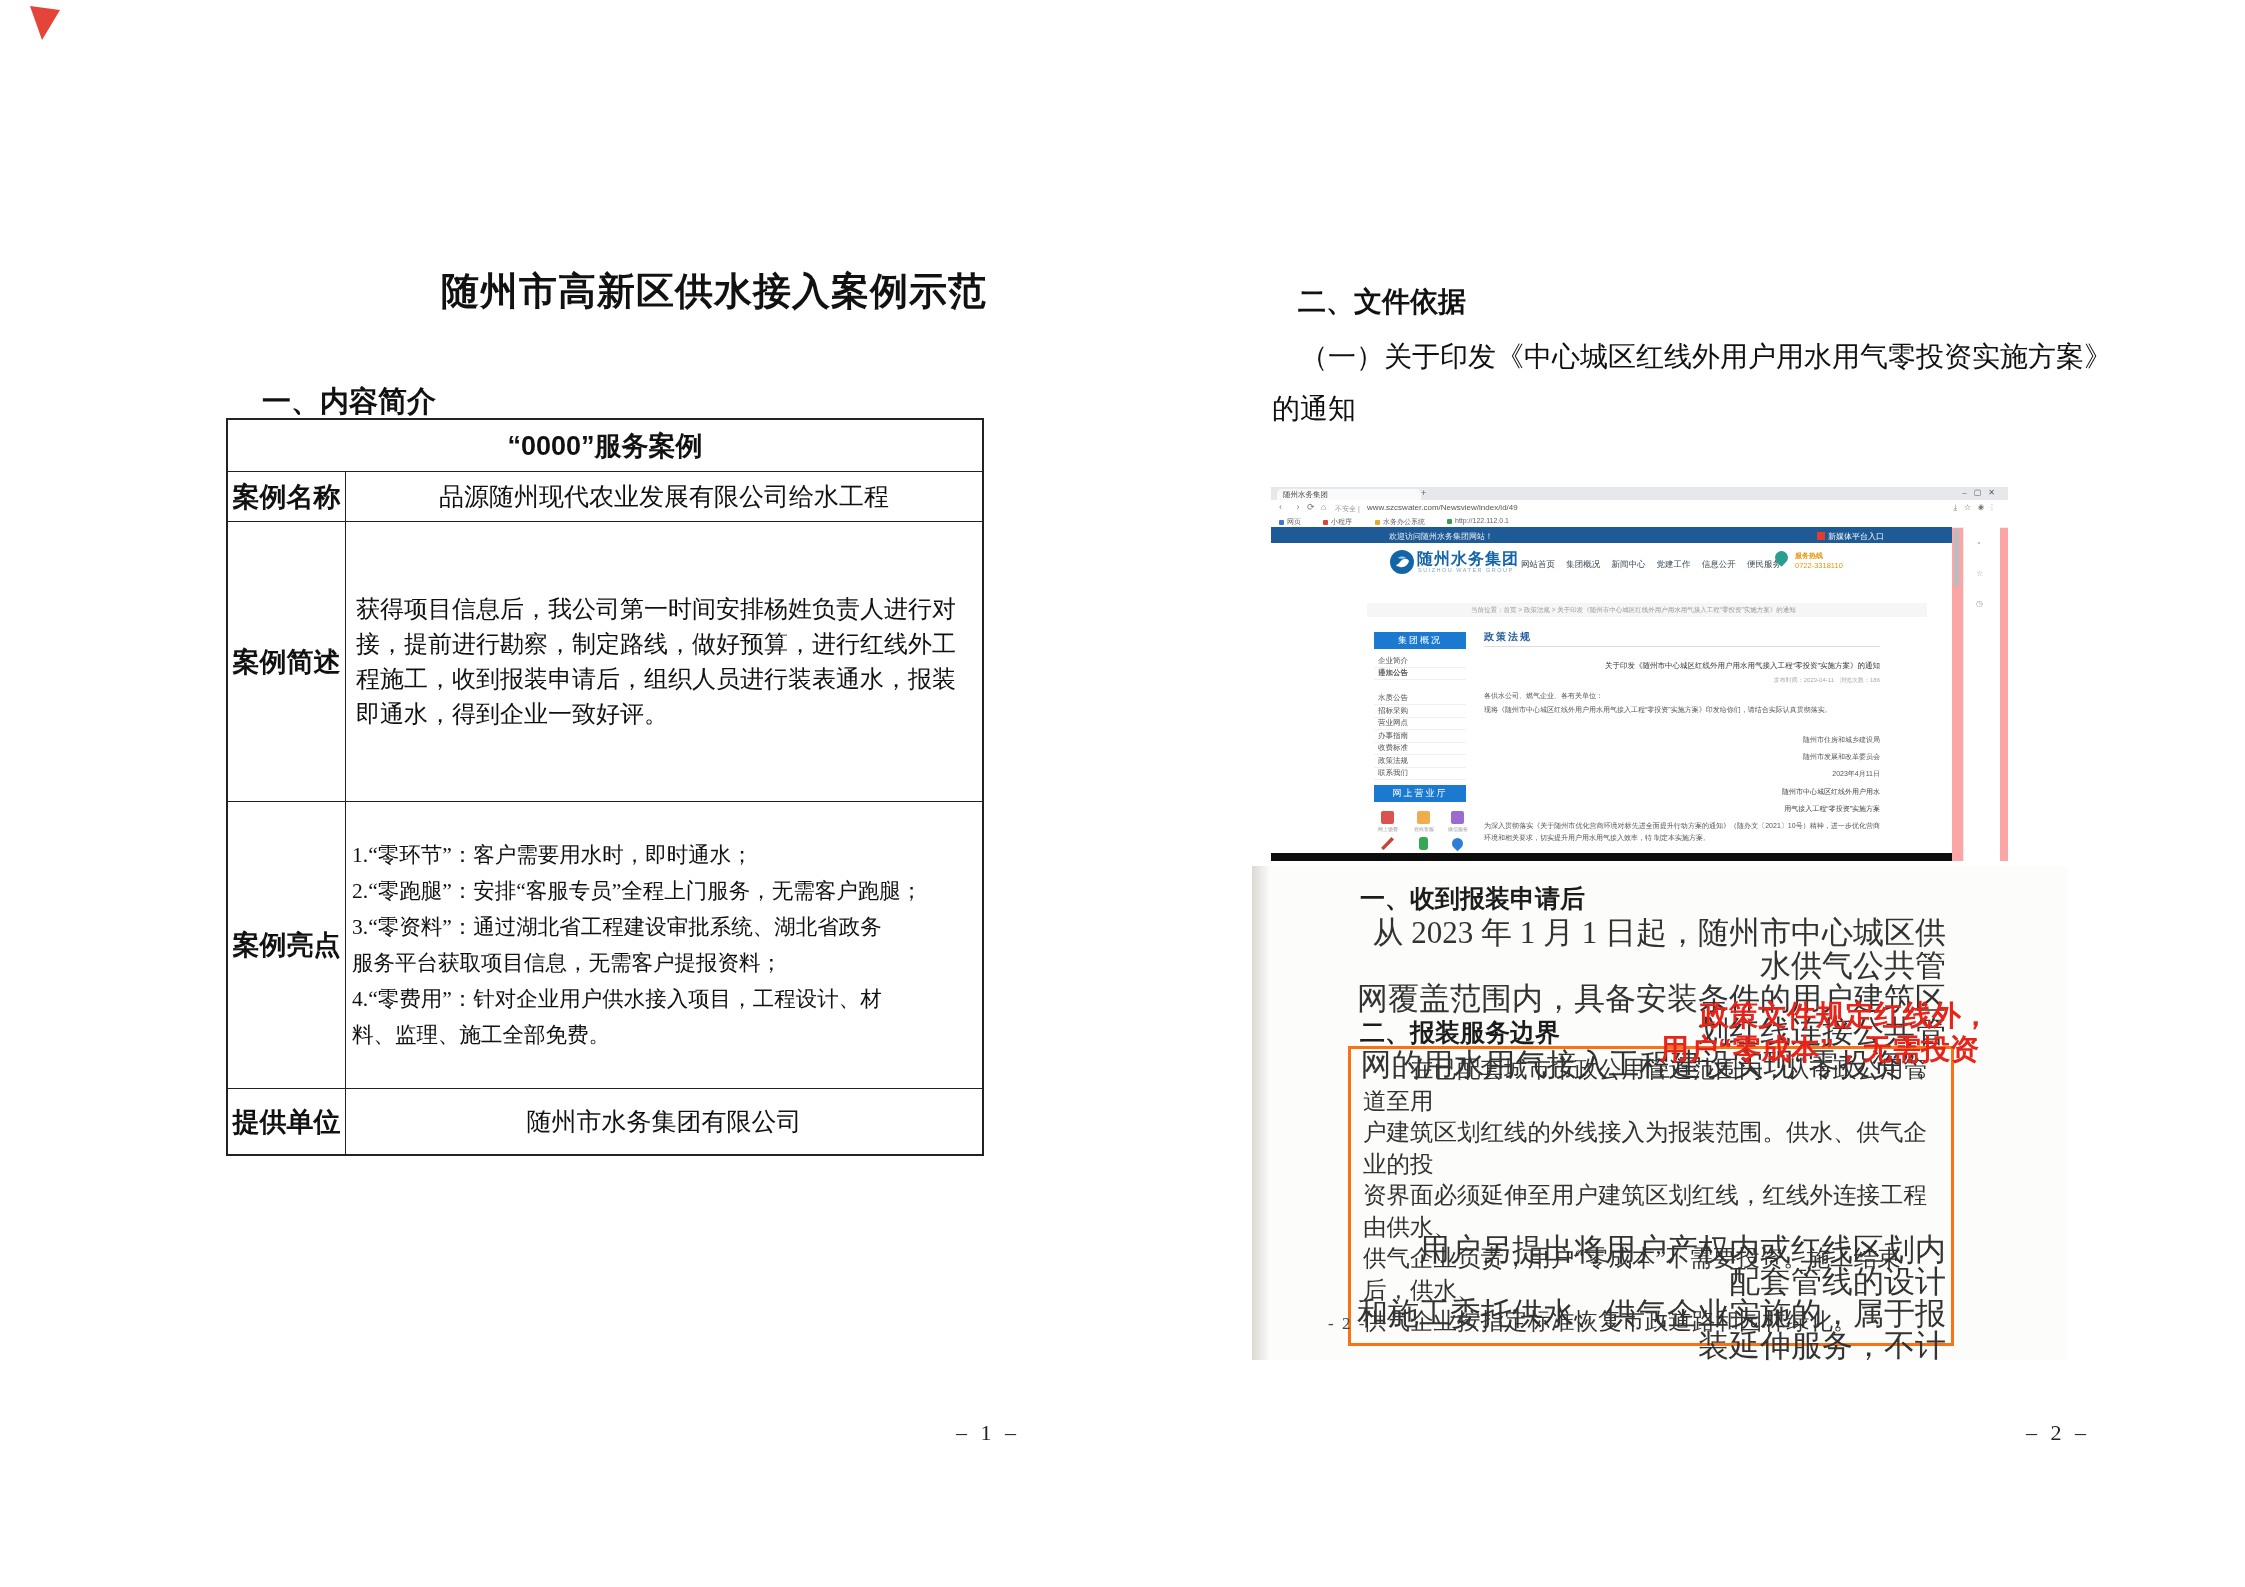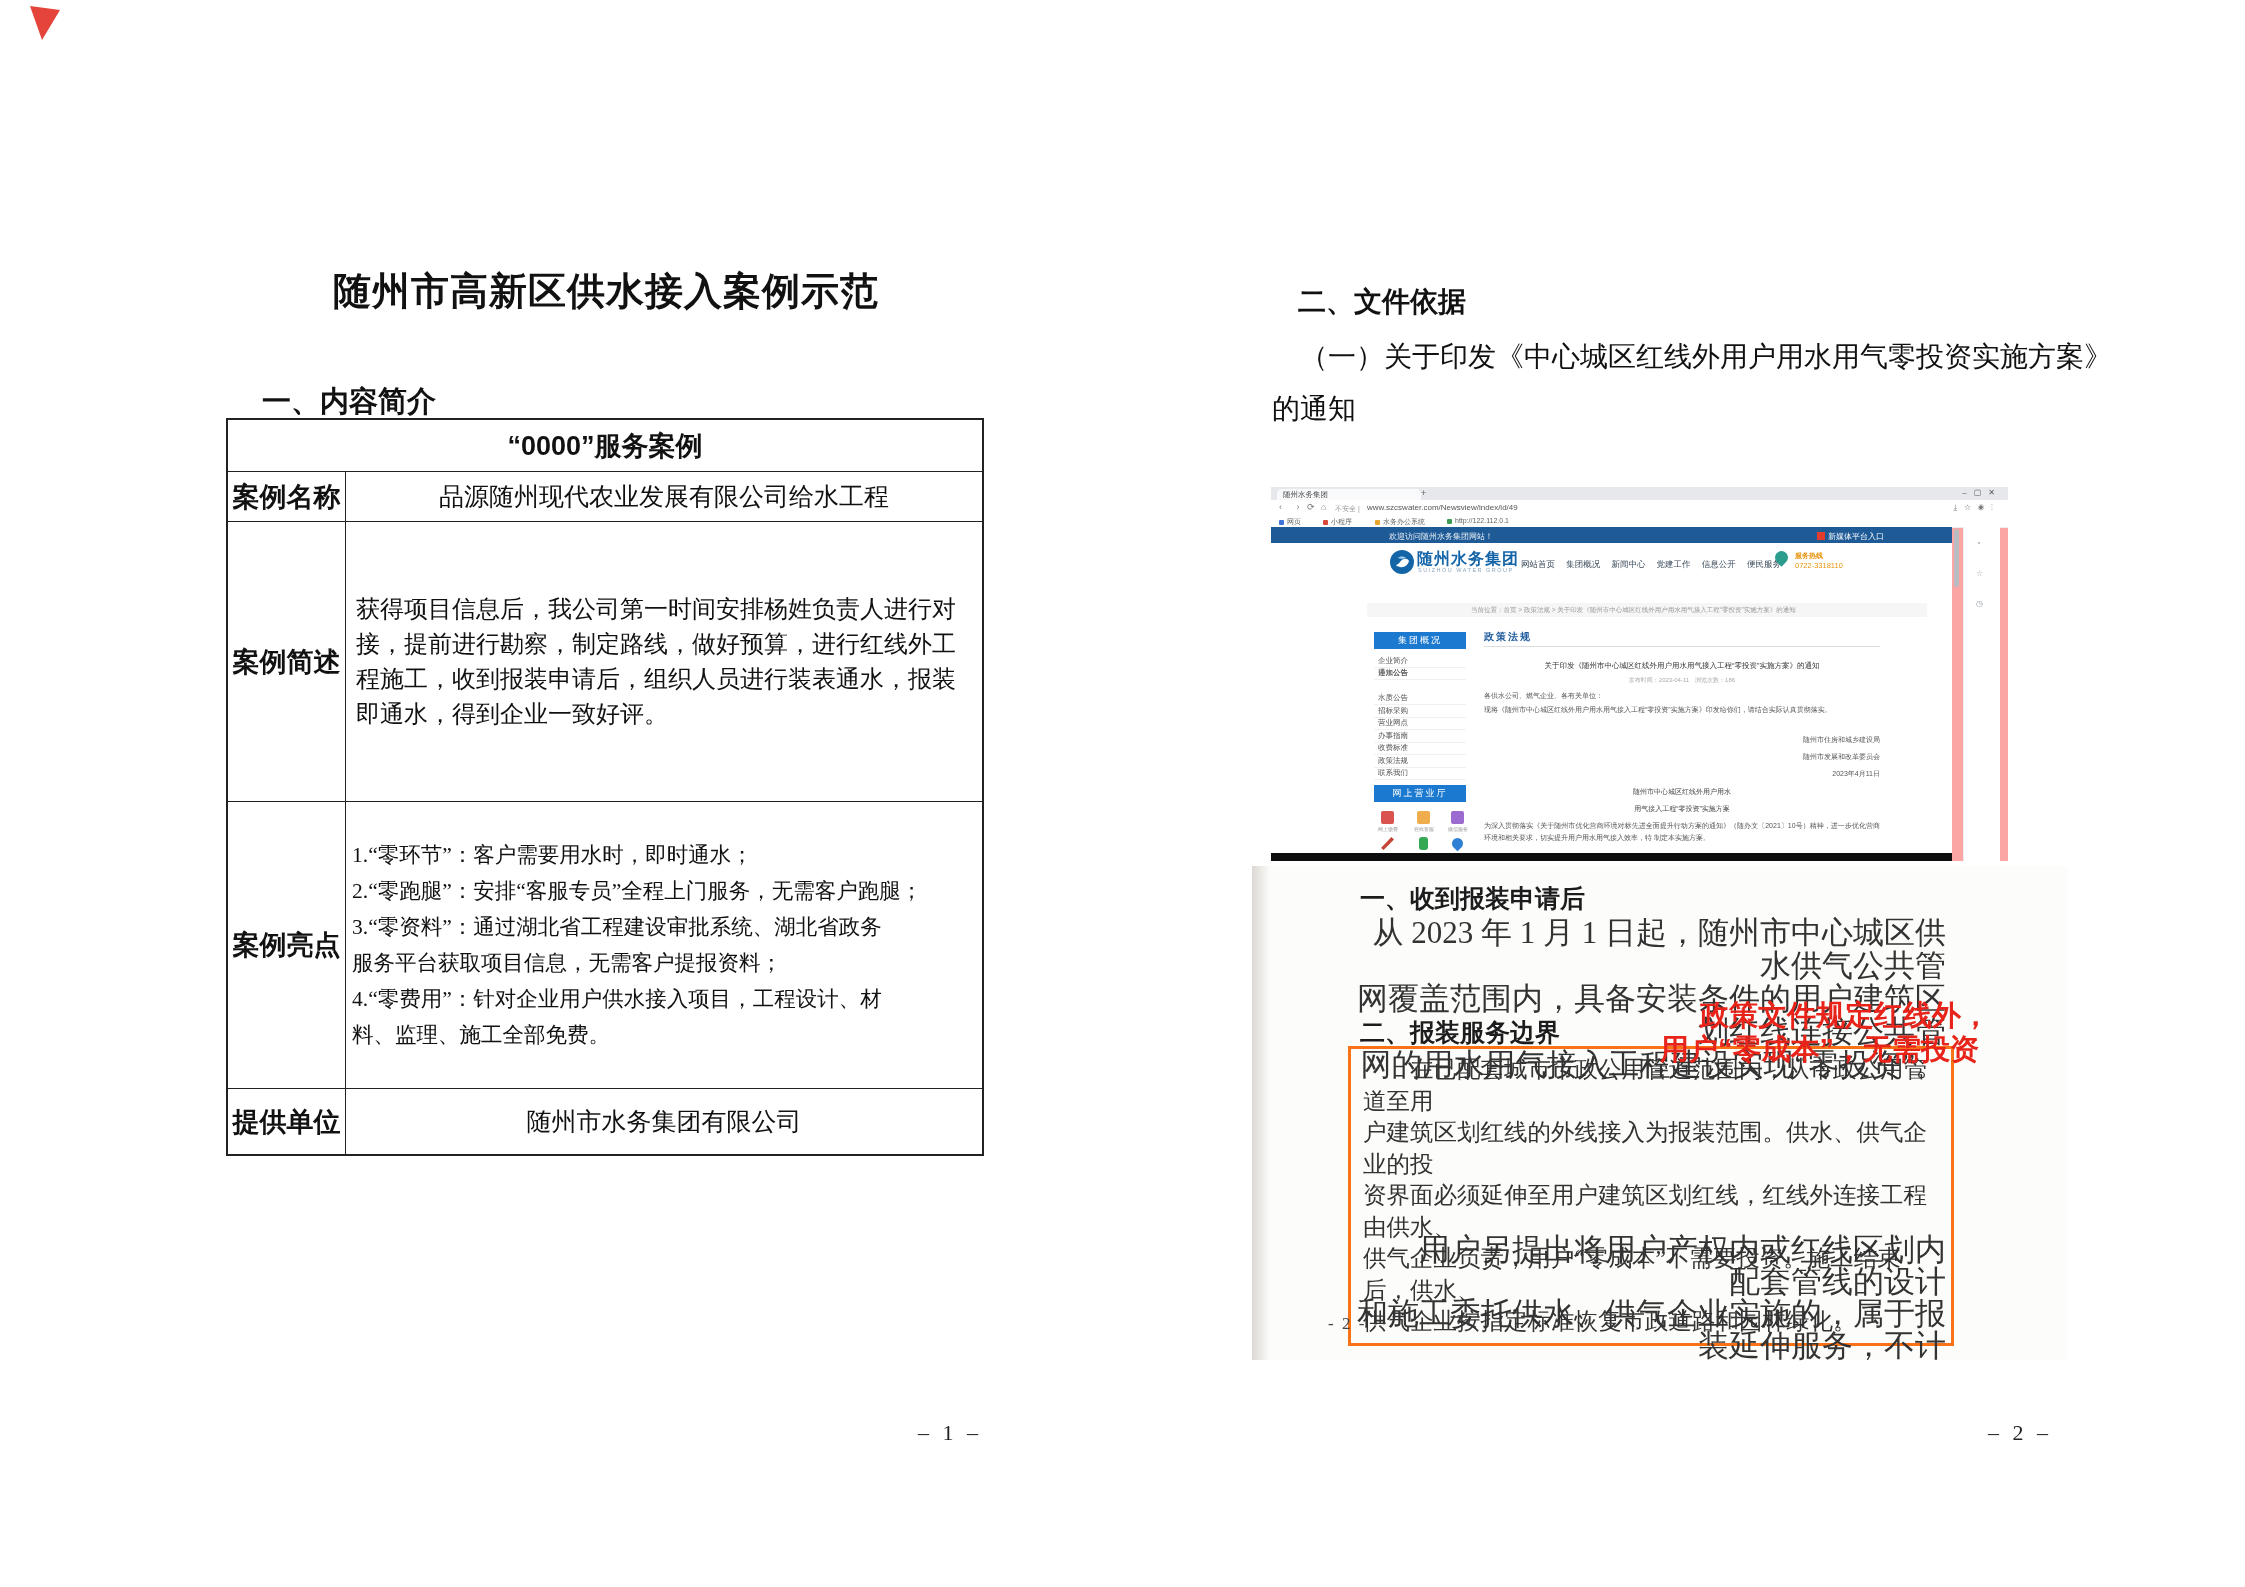--- a/index.html
+++ b/index.html
@@ -1,21 +1,21 @@
 <!DOCTYPE html>
 <html><head>
 <meta charset="utf-8">
 <style>
   html,body{margin:0;padding:0;background:#fff;}
   .canvas{position:relative;width:2245px;height:1587px;background:#ffffff;overflow:hidden;
           font-family:"Liberation Serif",serif;color:#111;}
   .abs{position:absolute;}
   .sans{font-family:"Liberation Sans",sans-serif;}
   .b{font-weight:bold;}
-  .ctr{text-align:center;}
+  .ctr{text-align:right;}
   .pre{white-space:pre-line;}
 
   
   .corner-mark{left:30px;top:6px;width:30px;height:34px;background:#df2318;
                clip-path:polygon(0 0,100% 12%,40% 100%);opacity:.85;}
 
   
   .p1-title{left:225px;top:266px;width:762px;font-size:38px;letter-spacing:1px;}
   .p1-h2{left:262px;top:382px;font-size:29px;}
   .tbl{left:226px;top:418px;width:754px;display:grid;grid-template-columns:118px 1fr;

